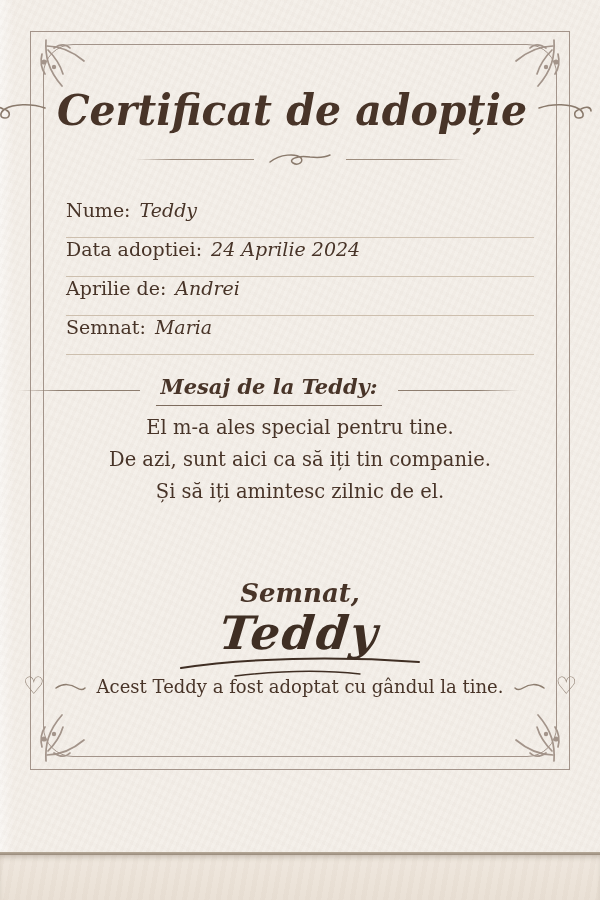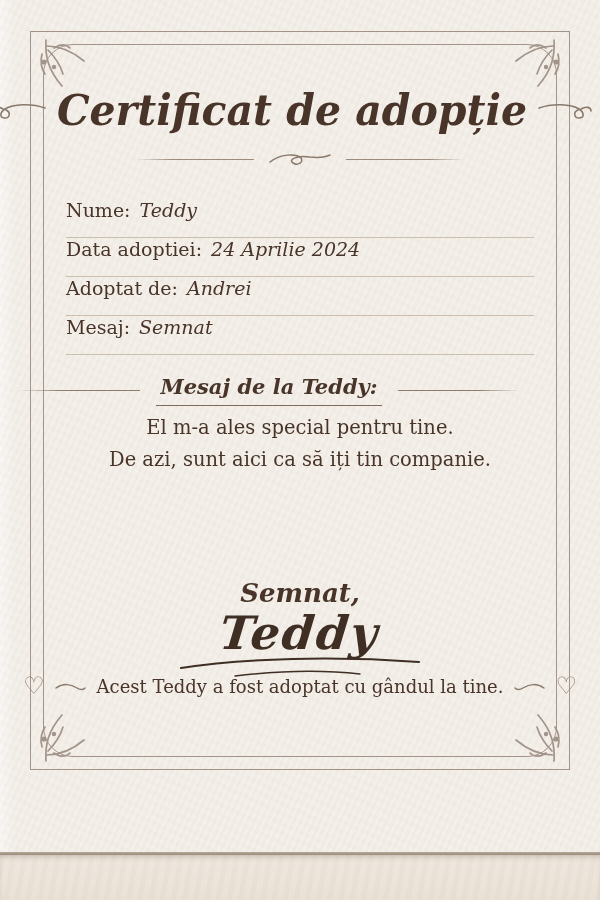--- a/index.html
+++ b/index.html
@@ -197,38 +197,39 @@
   <div class="fields">
     <div class="field-row">
       <span class="field-label">Nume:</span>
       <span class="field-value">Teddy</span>
     </div>
     <div class="field-row">
       <span class="field-label">Data adoptiei:</span>
       <span class="field-value">24 Aprilie 2024</span>
     </div>
     <div class="field-row">
-      <span class="field-label">Adoptat de:</span>
+      <span class="field-label">Aprilie de:</span>
       <span class="field-value">Andrei</span>
     </div>
     <div class="field-row">
-      <span class="field-label">Mesaj:</span>
-      <span class="field-value">Semnat</span>
+      <span class="field-label">Semnat:</span>
+      <span class="field-value">Maria</span>
     </div>
   </div>
 
   <div class="mesaj-row">
     <span class="mesaj-line"></span>
     <span class="mesaj-heading">Mesaj de la Teddy:</span>
     <span class="mesaj-line r"></span>
   </div>
 
   <div class="message">
     <p>El m-a ales special pentru tine.</p>
     <p>De azi, sunt aici ca să iți tin companie.</p>
+    <p>Și să iți amintesc zilnic de el.</p>
   </div>
 
   <div class="semnat">Semnat,</div>
   <div class="sig-wrap">
     <span class="sig-name">Teddy</span>
     <span class="sig-swoosh">
       <svg viewBox="0 0 250 26" fill="none" stroke="currentColor" stroke-width="2" stroke-linecap="round">
         <path d="M6 14 C70 4 160 2 244 8"></path>
         <path d="M60 22 C110 16 150 16 185 20" stroke-width="1.4"></path>
       </svg>

